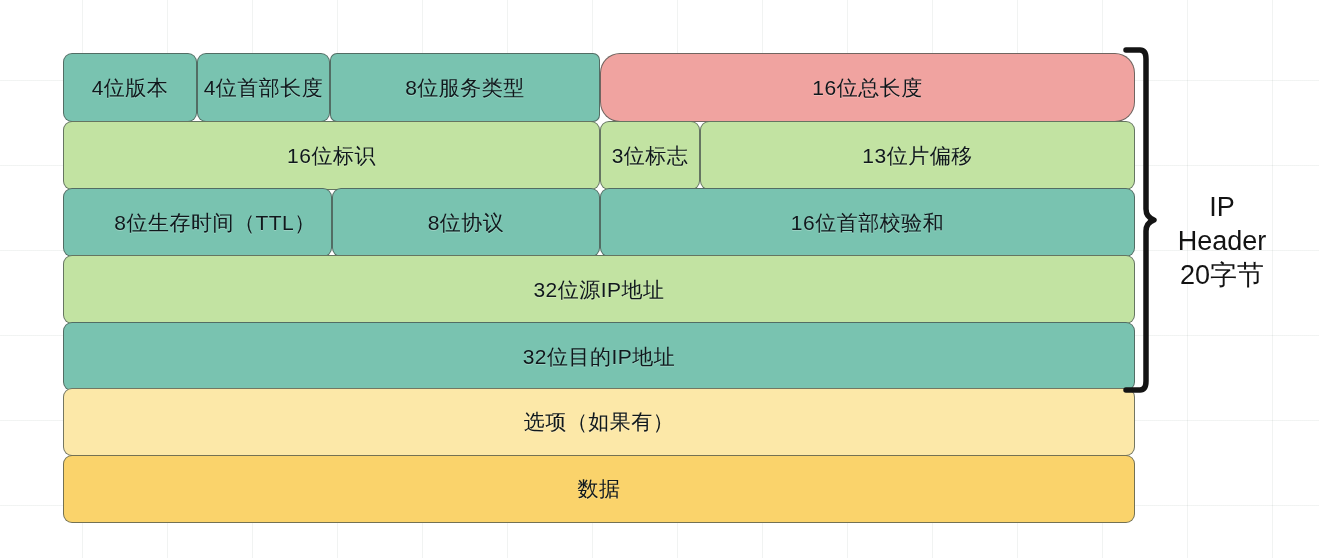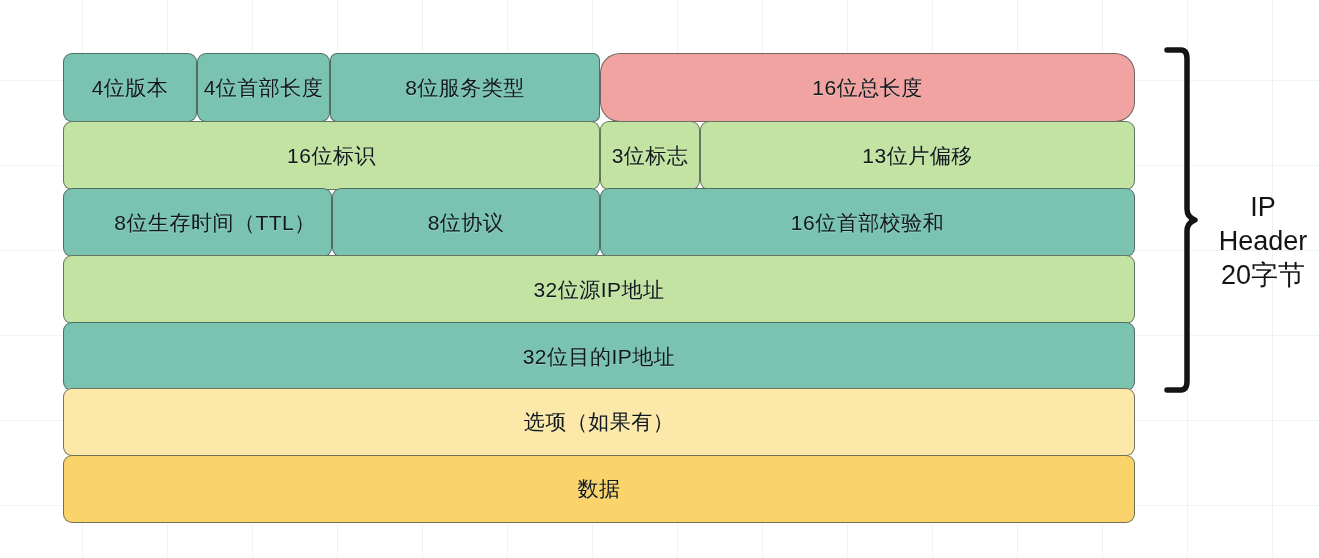--- a/index.html
+++ b/index.html
@@ -89,21 +89,21 @@
 
   .w-ttl       { width: 269px; padding-left: 35px; }
   .w-proto     { width: 268px; }
   .w-checksum  { width: 535px; }
 
   .w-full      { width: 1072px; }
 
   
   #brace-label {
     position: absolute;
-    left: 1155px;
+    left: 1114px;
     top: 45px;
     width: 164px;
     height: 350px;
   }
   #brace-svg {
     position: absolute;
     left: 0; top: 0;
   }
   #header-note {
     position: absolute;

